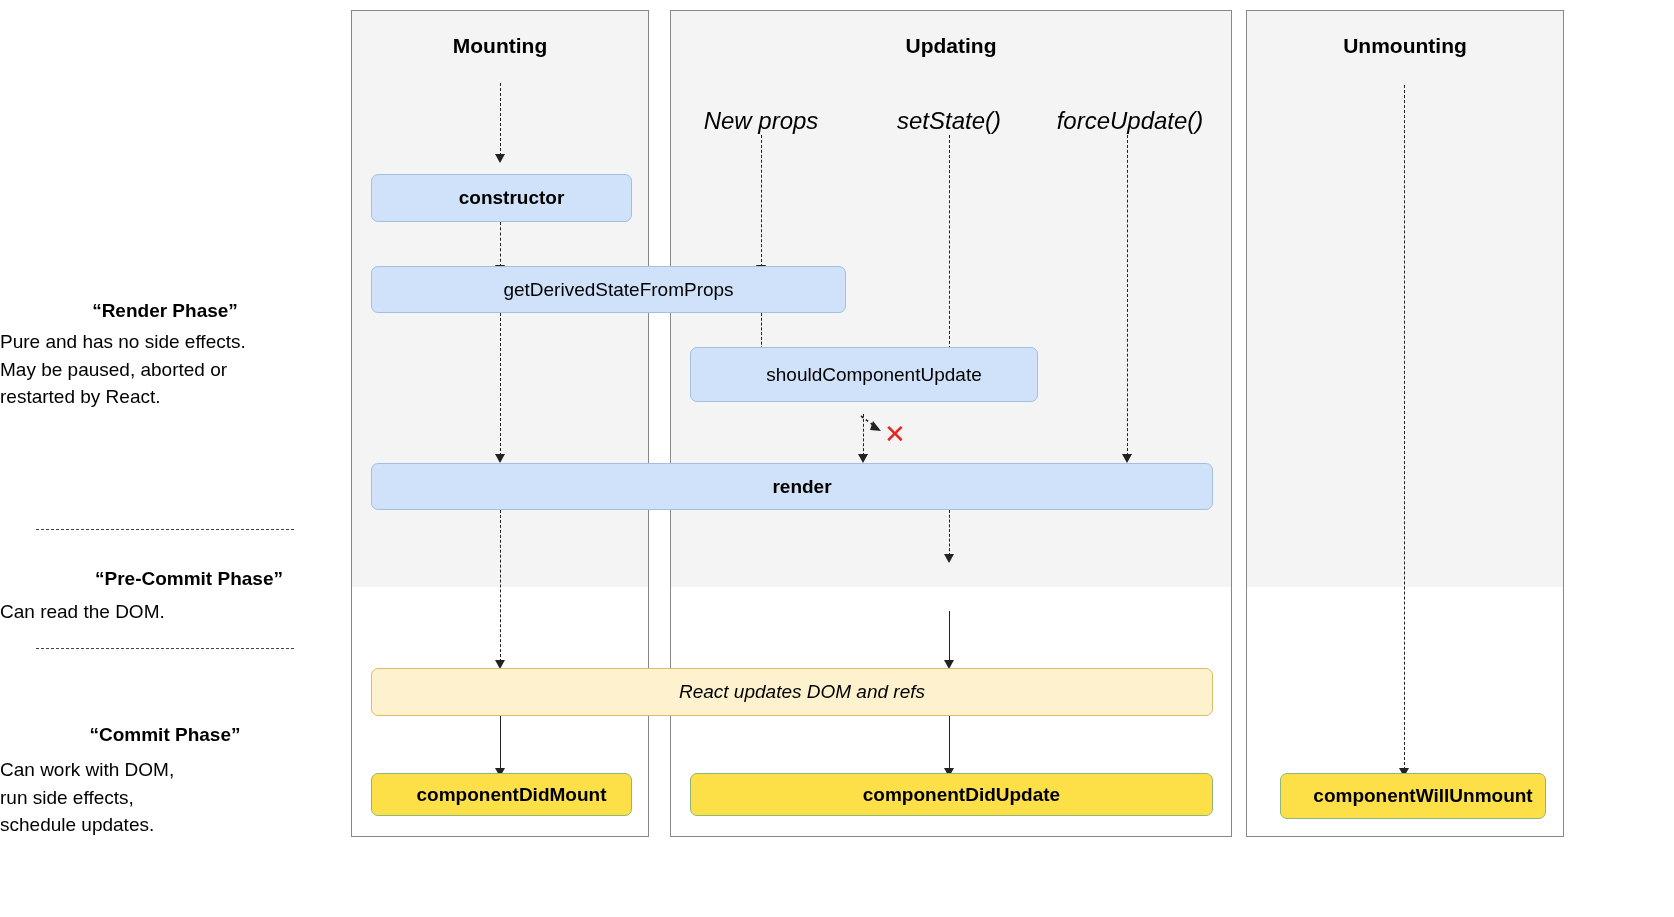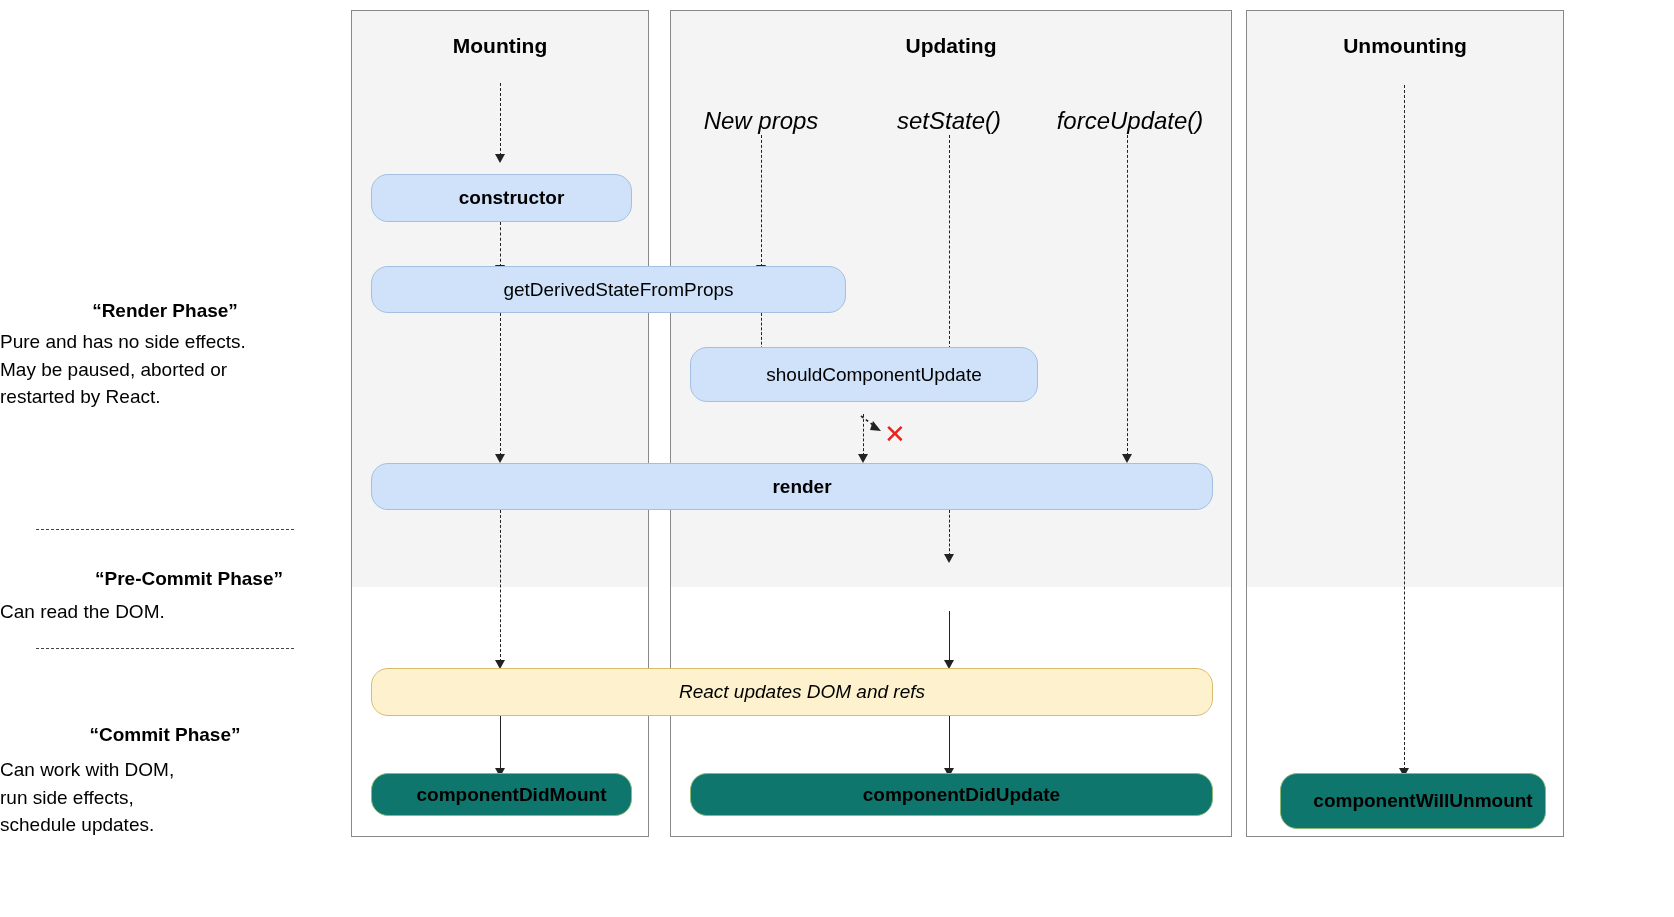--- a/index.html
+++ b/index.html
@@ -10,26 +10,26 @@
 
   
   .col-frame{position:absolute;border:1.5px solid #888;box-sizing:border-box;background:#ffffff;}
   .col-render{position:absolute;background:#f4f4f4;box-sizing:border-box;
               border-left:1.5px solid #888;border-right:1.5px solid #888;border-top:1.5px solid #888;
               border-bottom:1.2px solid #999;}
 
   .col-title{position:absolute;text-align:center;font-weight:bold;font-size:21px;color:#000;}
 
   
-  .node{position:absolute;box-sizing:border-box;border-radius:17px;
+  .node{position:absolute;box-sizing:border-box;border-radius:7px;
         display:flex;align-items:center;justify-content:center;
         font-size:19px;line-height:1.15;text-align:left;padding-left:20px;}
   .n-blue{background:#cfe2f9;border:1.3px solid #a3c0e0;}
   .n-yellow{background:#fdf2cd;border:1.3px solid #d9bd6b;}
-  .n-green{background:#0f766e;border:1.3px solid #8cb878;}
+  .n-green{background:#fde047;border:1.3px solid #8cb878;}
   .bold{font-weight:bold;}
   .italicnode{font-style:italic;}
 
   
   .trigger{position:absolute;font-style:italic;font-size:24px;text-align:center;white-space:nowrap;}
 
   
   .ann-title{position:absolute;width:330px;text-align:center;font-weight:bold;font-size:19px;margin-top:19px;}
   .ann-body{position:absolute;width:330px;text-align:left;font-size:19px;line-height:1.45;}
   .ann-rule{position:absolute;height:0;border-top:1.5px dashed #444;}
@@ -142,15 +142,15 @@
 
   <div class="node n-blue bold" style="left:371px;top:463px;width:842px;height:47px;">render</div>
 
 
   <div class="node n-yellow italicnode" style="left:371px;top:668px;width:842px;height:48px;">React updates DOM and refs</div>
 
   <div class="node n-green bold" style="left:371px;top:773px;width:261px;height:43px;">componentDidMount</div>
 
   <div class="node n-green bold" style="left:690px;top:773px;width:523px;height:43px;">componentDidUpdate</div>
 
-  <div class="node n-green bold" style="left:1280px;top:773px;width:266px;height:56px;">componentWillUnmount</div>
+  <div class="node n-green bold" style="left:1280px;top:773px;width:266px;height:46px;">componentWillUnmount</div>
 
 </div>
 
 </body></html>

